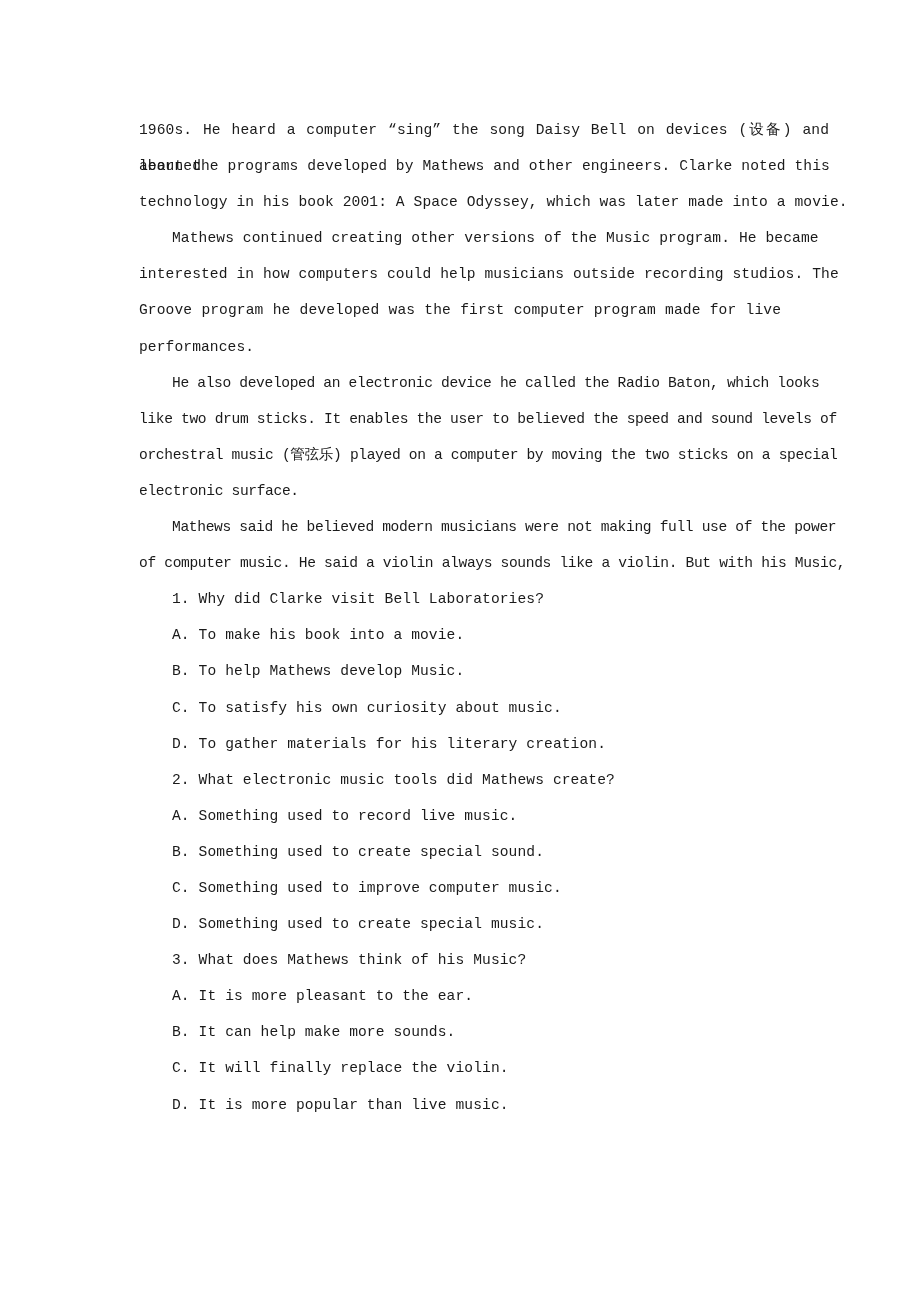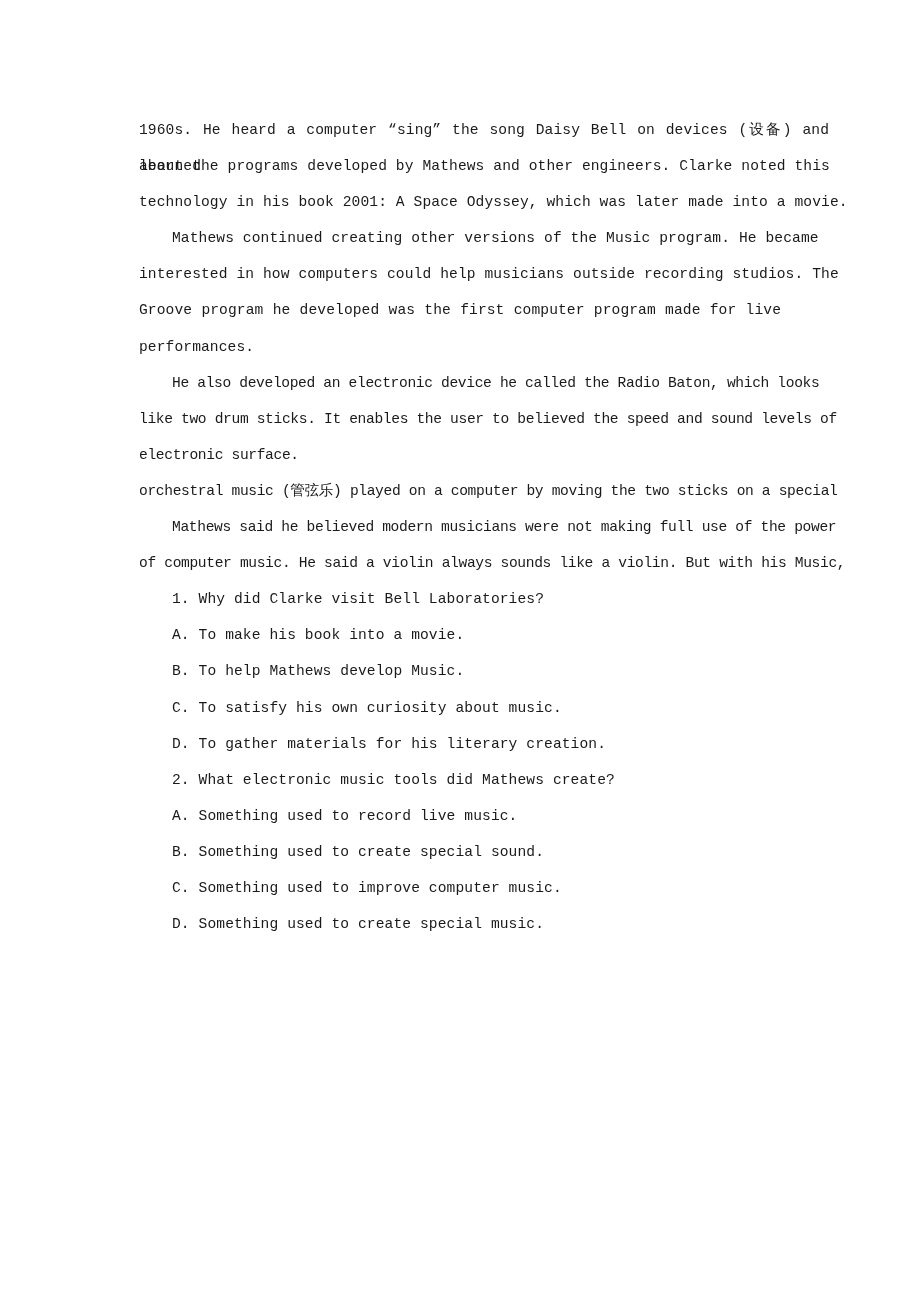--- a/index.html
+++ b/index.html
@@ -65,22 +65,22 @@
   <div class="para">
     <div class="line indent">Mathews continued creating other versions of the Music program. He became</div>
     <div class="line">interested in how computers could help musicians outside recording studios. The</div>
     <div class="line justify">Groove program he developed was the first computer program made for live</div>
     <div class="line">performances.</div>
   </div>
 
   <div class="para">
     <div class="line indent compact">He also developed an electronic device he called the Radio Baton, which looks</div>
     <div class="line compact">like two drum sticks. It enables the user to believed the speed and sound levels of</div>
+    <div class="line compact">orchestral music (管弦乐) played on a computer by moving the two sticks on a special</div>
     <div class="line compact">electronic surface.</div>
-    <div class="line compact">orchestral music (管弦乐) played on a computer by moving the two sticks on a special</div>
   </div>
 
   <div class="para">
     <div class="line indent compact">Mathews said he believed modern musicians were not making full use of the power</div>
     <div class="line compact">of computer music. He said a violin always sounds like a violin. But with his Music,</div>
   </div>
 
   <div class="para">
     <div class="line indent">1. Why did Clarke visit Bell Laboratories?</div>
     <div class="line indent">A. To make his book into a movie.</div>
@@ -90,14 +90,21 @@
   </div>
 
   <div class="para">
     <div class="line indent">2. What electronic music tools did Mathews create?</div>
     <div class="line indent">A. Something used to record live music.</div>
     <div class="line indent">B. Something used to create special sound.</div>
     <div class="line indent">C. Something used to improve computer music.</div>
     <div class="line indent">D. Something used to create special music.</div>
   </div>
 
+  <div class="para">
+    <div class="line indent">3. What does Mathews think of his Music?</div>
+    <div class="line indent">A. It is more pleasant to the ear.</div>
+    <div class="line indent">B. It can help make more sounds.</div>
+    <div class="line indent">C. It will finally replace the violin.</div>
+    <div class="line indent">D. It is more popular than live music.</div>
+  </div>
 
 </div>
 
 </body></html>

